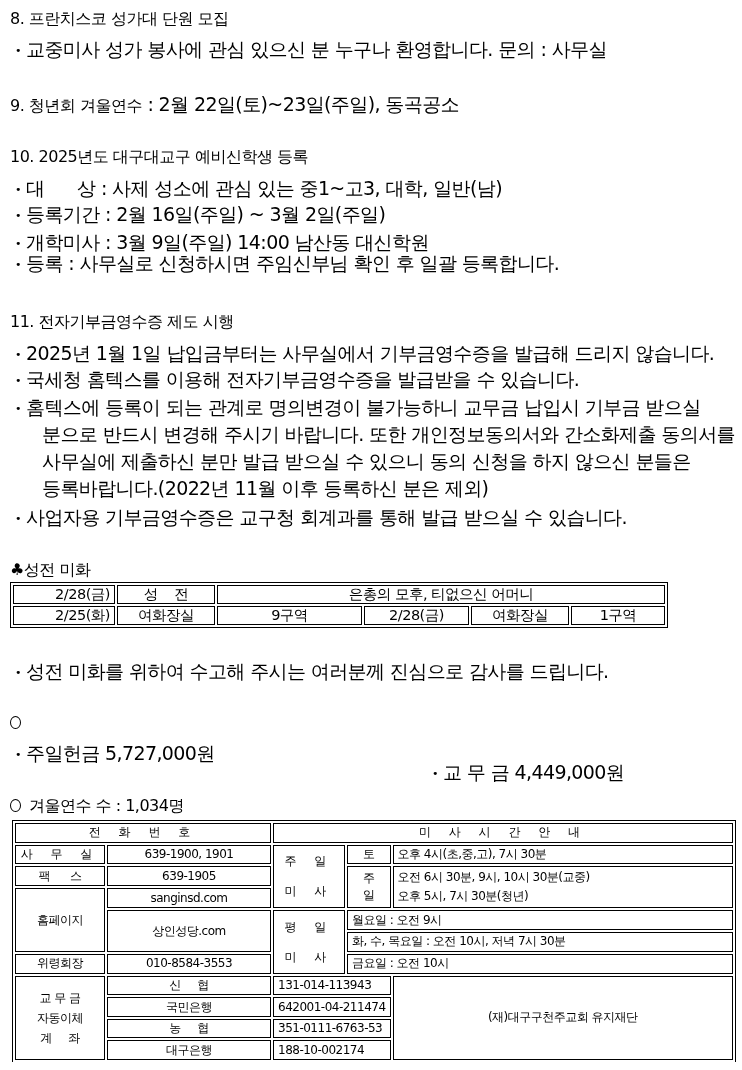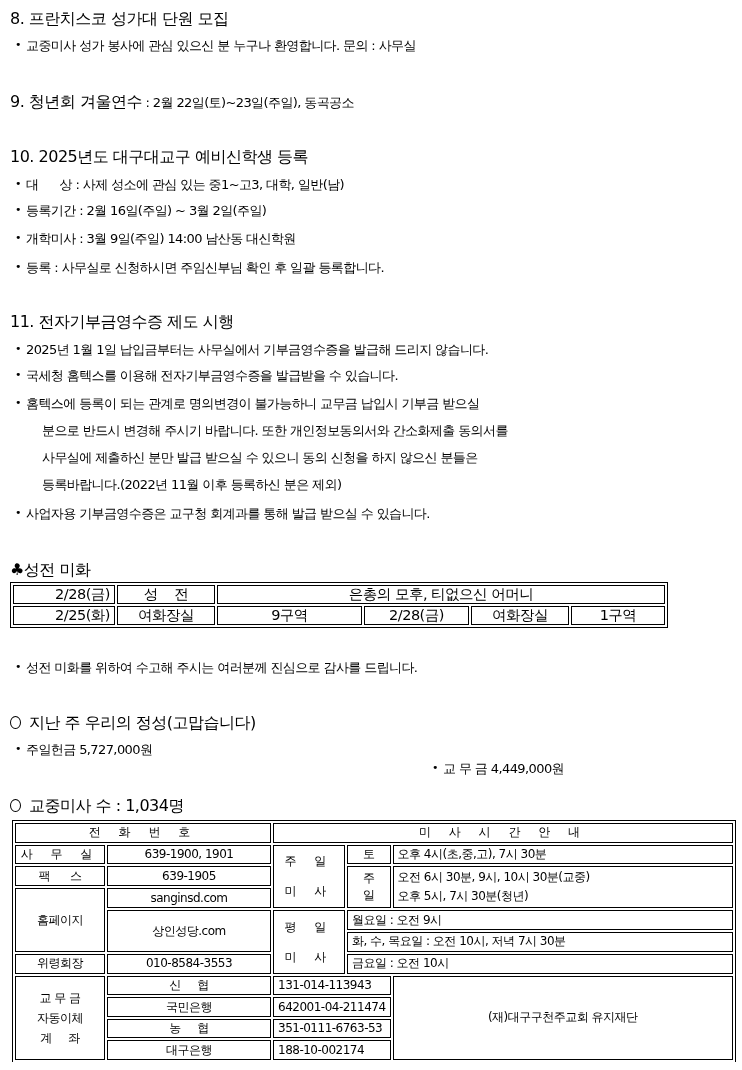--- a/index.html
+++ b/index.html
@@ -1,20 +1,20 @@
 <!DOCTYPE html>
 <html><head>
 <meta charset="utf-8">
 <style>
   html, body { margin:0; padding:0; background:#ffffff; }
   body { width:742px; height:1070px; position:relative; overflow:hidden;
          font-family:"DejaVu Sans", sans-serif; color:#000; }
   .abs { position:absolute; white-space:nowrap; }
   .h { font-size:16px; letter-spacing:-0.5px; }
-  .b { font-size:13px; letter-spacing:-0.6px; }
+  .b { font-size:19px; letter-spacing:-0.6px; }
   .bullet::before { content:"•"; display:inline-block; width:16px; text-align:center; font-size:11px; vertical-align:2px; }
   .indent { padding-left:16px; }
   .ring { display:inline-block; width:11px; height:13px; border:1.6px solid #000; border-radius:50%; margin-right:8px; vertical-align:-1px; box-sizing:border-box; }
 
   
   table.t { border-collapse:separate; border-spacing:2px; border:1px solid #000; position:absolute;
             font-family:"DejaVu Sans", sans-serif; font-size:14.5px; letter-spacing:-0.5px; }
   table.t td { border:1px solid #000; padding:0 4px; height:17px; line-height:17px; white-space:nowrap; }
   .c { text-align:center; }
   .r { text-align:right; }
@@ -26,21 +26,21 @@
 
 <div class="abs h" style="left:10px;top:9px;">8. 프란치스코 성가대 단원 모집</div>
 <div class="abs b bullet" style="left:10px;top:37px;">교중미사 성가 봉사에 관심 있으신 분 누구나 환영합니다. 문의 : 사무실</div>
 
 <div class="abs h" style="left:10px;top:92px;"><span>9. 청년회 겨울연수</span><span class="b"> : 2월 22일(토)~23일(주일), 동곡공소</span></div>
 
 <div class="abs h" style="left:10px;top:147px;">10. 2025년도 대구대교구 예비신학생 등록</div>
 <div class="abs b bullet" style="left:10px;top:176px;white-space:pre;">대      상 : 사제 성소에 관심 있는 중1~고3, 대학, 일반(남)</div>
 <div class="abs b bullet" style="left:10px;top:202px;">등록기간 : 2월 16일(주일) ~ 3월 2일(주일)</div>
 <div class="abs b bullet" style="left:10px;top:230px;">개학미사 : 3월 9일(주일) 14:00 남산동 대신학원</div>
-<div class="abs b bullet" style="left:10px;top:259px;">등록 : 사무실로 신청하시면 주임신부님 확인 후 일괄 등록합니다.</div>
+<div class="abs b bullet" style="left:10px;top:251px;">등록 : 사무실로 신청하시면 주임신부님 확인 후 일괄 등록합니다.</div>
 
 <div class="abs h" style="left:10px;top:312px;text-align:right;">11. 전자기부금영수증 제도 시행</div>
 <div class="abs b bullet" style="left:10px;top:341px;">2025년 1월 1일 납입금부터는 사무실에서 기부금영수증을 발급해 드리지 않습니다.</div>
 <div class="abs b bullet" style="left:10px;top:367px;">국세청 홈텍스를 이용해 전자기부금영수증을 발급받을 수 있습니다.</div>
 <div class="abs b bullet" style="left:10px;top:395px;">홈텍스에 등록이 되는 관계로 명의변경이 불가능하니 교무금 납입시 기부금 받으실</div>
 <div class="abs b indent" style="left:26px;top:422px;">분으로 반드시 변경해 주시기 바랍니다. 또한 개인정보동의서와 간소화제출 동의서를</div>
 <div class="abs b indent" style="left:26px;top:449px;">사무실에 제출하신 분만 발급 받으실 수 있으니 동의 신청을 하지 않으신 분들은</div>
 <div class="abs b indent" style="left:26px;top:476px;">등록바랍니다.(2022년 11월 이후 등록하신 분은 제외)</div>
 <div class="abs b bullet" style="left:10px;top:505px;">사업자용 기부금영수증은 교구청 회계과를 통해 발급 받으실 수 있습니다.</div>
 
@@ -57,25 +57,25 @@
     <td class="c">여화장실</td>
     <td class="c" style="width:135px;">9구역</td>
     <td class="c" style="width:95px;">2/28(금)</td>
     <td class="c" style="width:88px;">여화장실</td>
     <td class="c">1구역</td>
   </tr>
 </tbody>
   </table>
 <div class="abs b bullet" style="left:10px;top:659px;">성전 미화를 위하여 수고해 주시는 여러분께 진심으로 감사를 드립니다.</div>
 
-<div class="abs h" style="left:10px;top:713px;"><span class="ring"></span><span>지난 주 우리의 정성(고맙습니다)</span></div>
+<div class="abs h" style="left:10px;top:713px;"><span class="ring"></span></div>
 <div class="abs b bullet" style="left:10px;top:741px;">주일헌금 5,727,000원</div>
 <div class="abs b bullet" style="left:427px;top:741px;margin-top:19px;">교 무 금 4,449,000원</div>
 
-<div class="abs h" style="left:10px;top:796px;"><span class="ring"></span><span>교중미사 수 : 1,034명</span></div>
+<div class="abs h" style="left:10px;top:796px;"><span class="ring"></span><span>겨울연수 수 : 1,034명</span></div>
 
 <table class="t" id="mass" style="left:12px;top:820px;width:724px;height:242px;border-bottom:none;">
   <tbody>
       <tr>
     <td class="c sp" colspan="2">전 화 번 호</td>
     <td class="c sp" colspan="3">미 사 시 간 안 내</td>
   </tr>
   <tr>
     <td class="c sp" style="width:80px;">사 무 실</td>
     <td class="c" style="width:154px;">639-1900, 1901</td>

